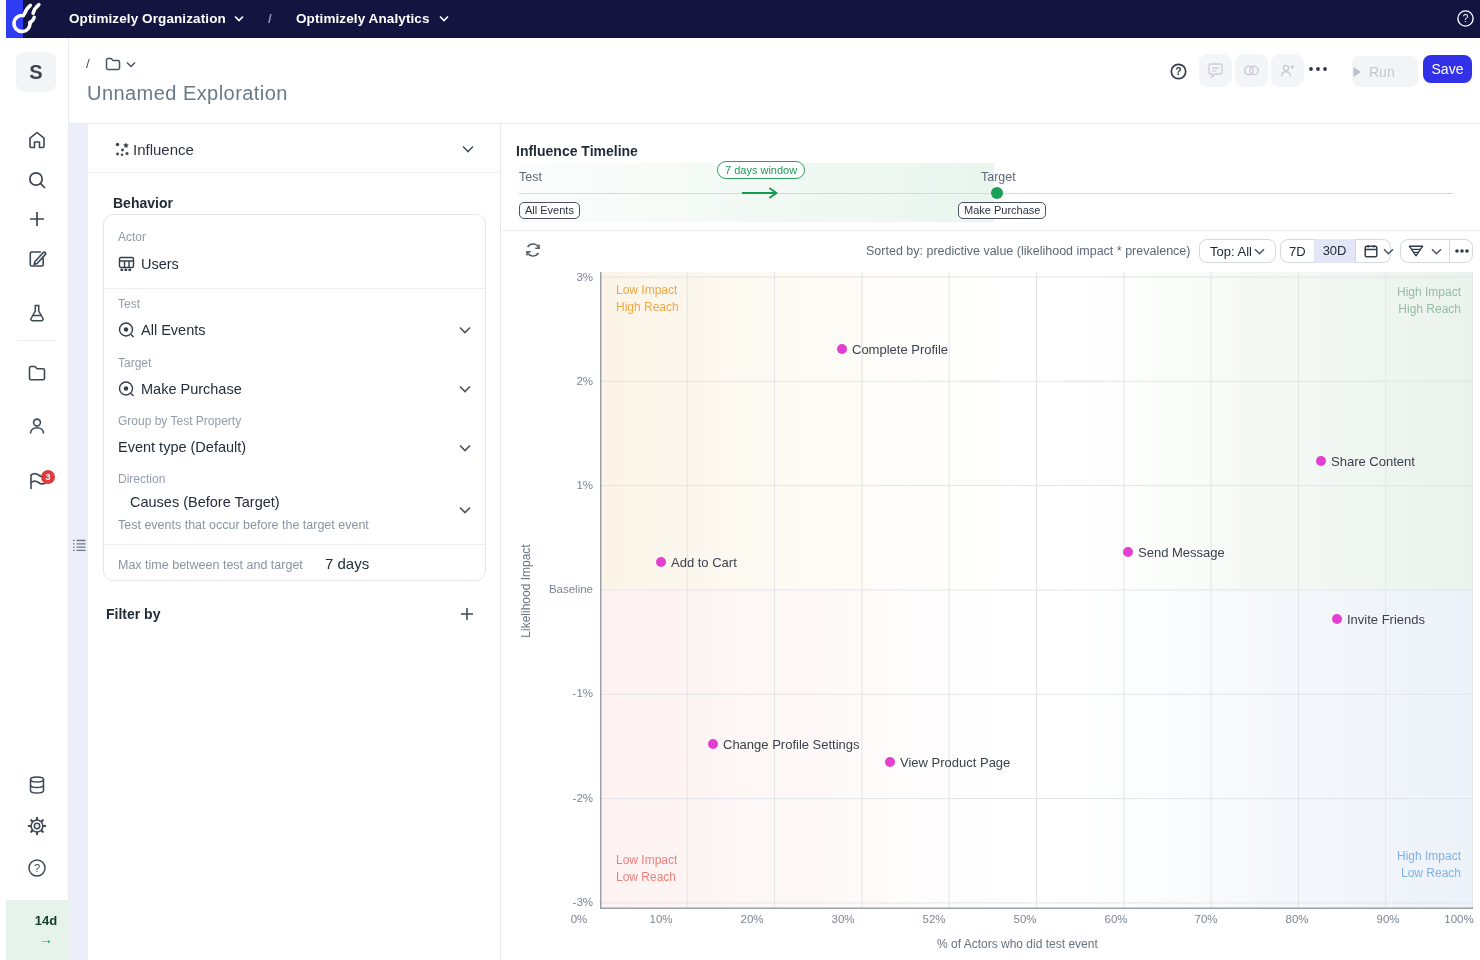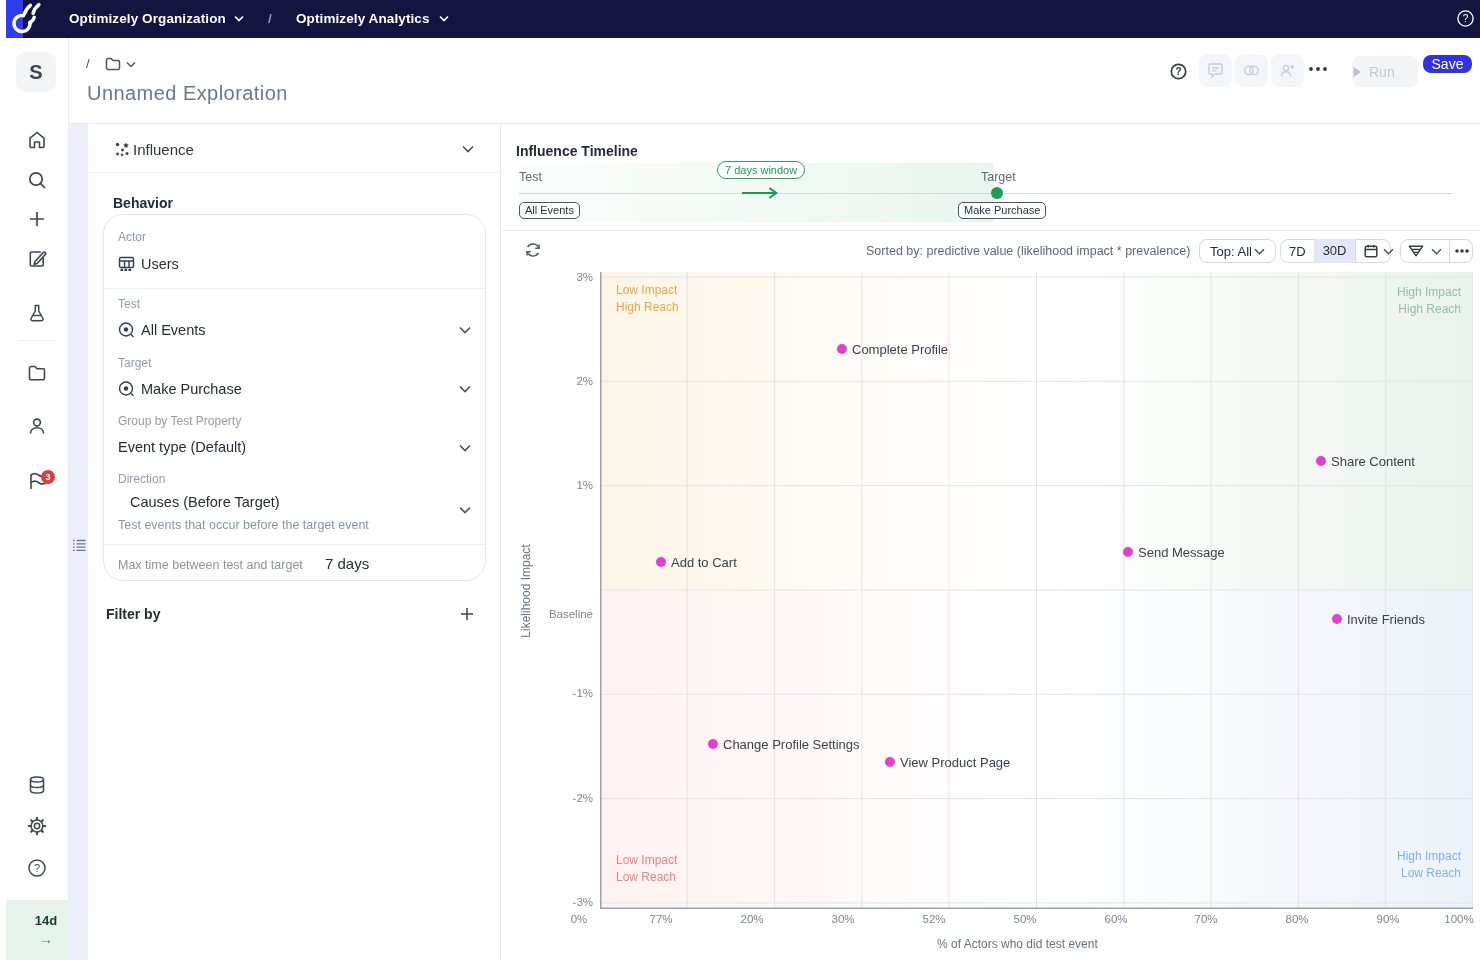--- a/index.html
+++ b/index.html
@@ -17,21 +17,21 @@
 
   
   #header { left:0; top:38px; width:1480px; height:86px; background:#fff; border-bottom:1px solid #e7e9f0; }
   #stile { z-index:5; left:10px; top:52px; width:40px; height:40px; background:#f3f4f6; border-radius:9px;
            color:#3a4450; font-size:20px; font-weight:bold; text-align:center; line-height:40px; }
   #crumb { left:80px; top:56px; color:#454f5c; font-size:13px; }
   #title { left:81px; top:82px; color:#6a7888; font-size:20px; font-weight:500; letter-spacing:.45px; }
   .iconbtn { width:33px; height:33px; border-radius:9px; background:#f4f5f8; display:flex; align-items:center; justify-content:center; }
   #runbtn { left:1346px; top:56px; width:66px; height:31px; border-radius:8px; background:#f3f4f6;
             color:#c3c8cf; font-size:14px; display:flex; align-items:center; justify-content:flex-start; gap:7px; }
-  #savebtn { left:1417px; top:55px; width:49px; height:18px; border-radius:8px; background:#3331e8;
+  #savebtn { left:1417px; top:55px; width:49px; height:28px; border-radius:8px; background:#3331e8;
              color:#fff; font-size:14px; display:flex; align-items:center; justify-content:center; }
 
   
   #sidebar { left:0; top:38px; width:63px; height:922px; background:#fff; border-right:1px solid #e8eaf0; }
   .sbico { left:21px; }
   #sbdivider { left:12px; top:340px; width:38px; height:1px; background:#edeff3; }
   #badge { left:35px; top:470px; width:14px; height:14px; border-radius:7px; background:#df3d3d;
            color:#fff; font-size:9px; font-weight:bold; text-align:center; line-height:14px; }
   #promo { left:0; top:900px; width:80px; height:60px; background:#e6f3ea; text-align:center; }
   #promo .d { color:#17402b; font-size:13px; font-weight:bold; margin-top:13px; }
@@ -40,21 +40,21 @@
   
   #gutter { left:63px; top:124px; width:19px; height:836px; background:#eceefa; }
   #grip { left:66px; top:539px; }
 
   
   #lpanel { left:82px; top:124px; width:413px; height:836px; background:#fff; border-right:1px solid #e5e8f2; }
   .lp { position:absolute; }
   #inf-title { left:45px; top:17px; font-size:15px; color:#2c3540; font-weight:500; }
   #lp-div1 { left:0px; top:48px; width:412px; height:1px; background:#eef0f4; }
   #behavior { left:25px; top:71px; font-size:14px; font-weight:bold; color:#222c39; }
-  #bcard { left:15px; top:90px; width:383px; height:367px; border:1px solid #e2e5eb; border-radius:20px; }
+  #bcard { left:15px; top:90px; width:383px; height:367px; border:1px solid #e2e5eb; border-radius:10px; }
   .flab { font-size:12px; color:#939caa; }
   .fval { font-size:14.5px; color:#242e3b; }
   .carddiv { left:0; width:381px; height:1px; background:#eef0f4; position:absolute; }
 
   #filterby { left:18px; top:482px; font-size:14px; font-weight:bold; color:#222c39; }
 
   
   #cpanel { left:496px; top:124px; width:984px; height:836px; background:#fff; }
   #tl-title { left:14px; top:19px; font-size:14px; font-weight:bold; color:#222c39; }
   #tl-band { left:17px; top:39px; width:475px; height:59px;
@@ -434,26 +434,26 @@
         <text x="538" y="285">Send Message</text>
         <text x="747" y="352">Invite Friends</text>
         <text x="123" y="477">Change Profile Settings</text>
         <text x="300" y="495">View Product Page</text>
       </g>
     </svg>
 
     <div class="ytick" style="left:31px;top:147px;">3%</div>
     <div class="ytick" style="left:31px;top:251px;">2%</div>
     <div class="ytick" style="left:31px;top:355px;">1%</div>
-    <div class="ytick" style="left:31px;top:484px;">Baseline</div>
+    <div class="ytick" style="left:31px;top:459px;">Baseline</div>
     <div class="ytick" style="left:31px;top:563px;">-1%</div>
     <div class="ytick" style="left:31px;top:668px;">-2%</div>
     <div class="ytick" style="left:31px;top:772px;">-3%</div>
     <div class="xtick" style="left:47px;top:789px;">0%</div>
-    <div class="xtick" style="left:129px;top:789px;">77%</div>
+    <div class="xtick" style="left:129px;top:789px;">10%</div>
     <div class="xtick" style="left:220px;top:789px;">20%</div>
     <div class="xtick" style="left:311px;top:789px;">30%</div>
     <div class="xtick" style="left:402px;top:789px;">52%</div>
     <div class="xtick" style="left:493px;top:789px;">50%</div>
     <div class="xtick" style="left:584px;top:789px;">60%</div>
     <div class="xtick" style="left:674px;top:789px;">70%</div>
     <div class="xtick" style="left:765px;top:789px;">80%</div>
     <div class="xtick" style="left:856px;top:789px;">90%</div>
     <div class="xtick" style="left:927px;top:789px;">100%</div>
     <div class="lp axt" style="left:435px;top:813px;">% of Actors who did test event</div>

